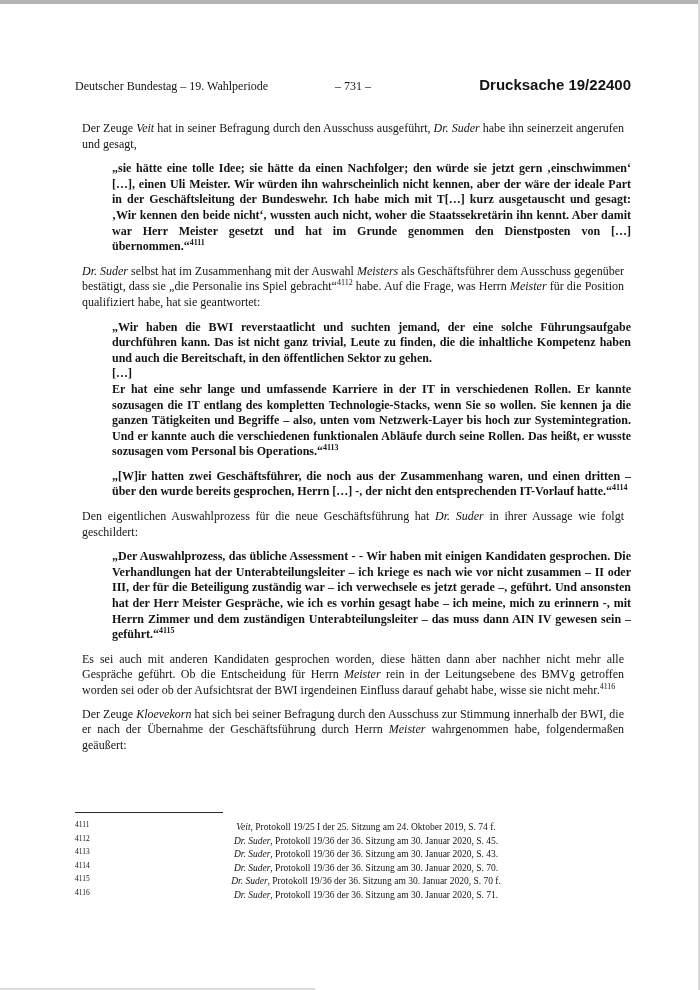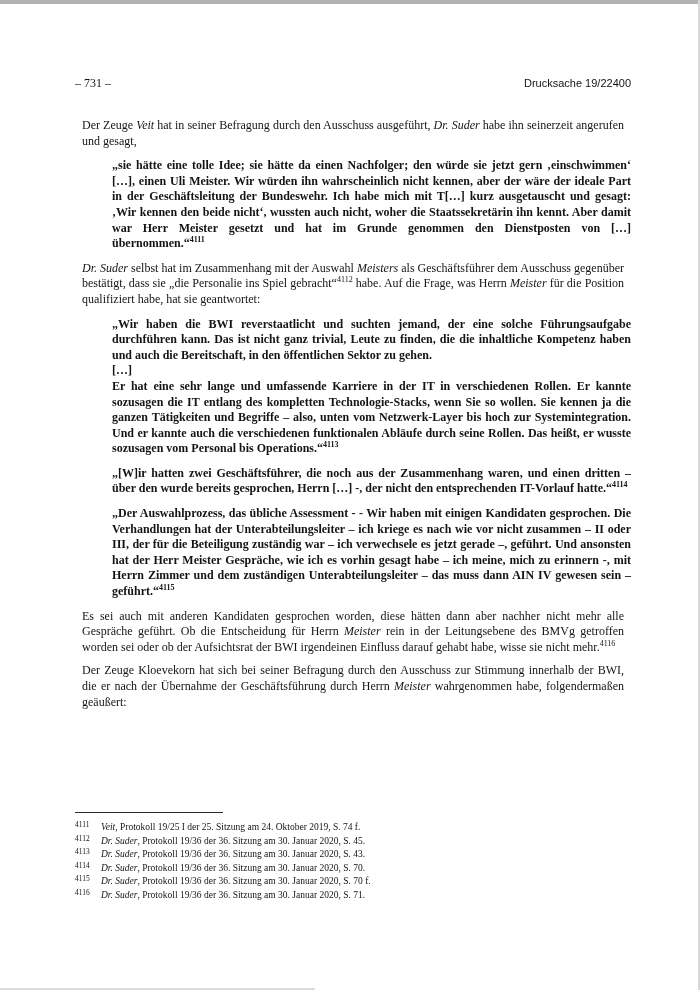--- a/index.html
+++ b/index.html
@@ -22,21 +22,21 @@
     align-items:baseline;
     margin-top:76px;
     font-size:12px;
     white-space:nowrap;
   }
   .h-left   { flex:1 1 0; text-align:left; }
   .h-center { flex:0 0 auto; }
   .h-right  {
     flex:1 1 0; text-align:right;
     font-family:"Liberation Sans", sans-serif;
-    font-weight:normal; font-size:11px;
+    font-weight:bold; font-size:15px;
   }
 
   main {
     margin-top:27px;
     font-size:12px;
     line-height:15.6px;
     text-align:justify;
     hyphens:auto; -webkit-hyphens:auto;
   }
   .para  { margin:8px 7px; }
@@ -46,32 +46,33 @@
 
   .footnotes {
     position:absolute;
     top:812px; left:0; right:0;
     font-size:9.5px;
     line-height:13.6px;
   }
   .fn-rule { width:148px; border-top:1px solid #2a2a2a; margin-bottom:8px; }
   .fn-row  { display:flex; align-items:baseline; }
   .fn-num  { flex:0 0 26px; width:26px; font-size:7.5px; position:relative; top:-3px; }
-  .fn-text { flex:1; }
+  .fn-text { flex:1;text-align:center; }
 </style>
 </head>
 <body>
 
 <div class="scan-top"></div>
 <div class="scan-right"></div>
 <div class="scan-bottom"></div>
 
 <div class="sheet">
 
   <header>
+    <span class="h-left">Deutscher Bundestag – 19. Wahlperiode</span>
     <span class="h-center">– 731 –</span>
     <span class="h-right">Drucksache 19/22400</span>
   </header>
 
   <main>
     <p class="para"><span>Der Zeuge </span><span style="font-style: italic;">Veit</span><span> hat in seiner Befragung durch den Ausschuss ausgeführt, </span><span style="font-style: italic;">Dr. Suder</span><span> habe ihn seinerzeit angerufen und gesagt,</span></p>
 
     <div class="quote">
       <p><span>„sie hätte eine tolle Idee; sie hätte da einen Nachfolger; den würde sie jetzt gern ‚einschwimmen‘ […], einen Uli Meister. Wir würden ihn wahrscheinlich nicht kennen, aber der wäre der ideale Part in der Geschäftsleitung der Bundeswehr. Ich habe mich mit T[…] kurz ausgetauscht und gesagt: ‚Wir kennen den beide nicht‘, wussten auch nicht, woher die Staatssekretärin ihn kennt. Aber damit war Herr Meister gesetzt und hat im Grunde genommen den Dienstposten von […] übernommen.“</span><sup>4111</sup></p>
     </div>
@@ -82,28 +83,29 @@
       <p><span>„Wir haben die BWI reverstaatlicht und suchten jemand, der eine solche Führungsaufgabe durchführen kann. Das ist nicht ganz trivial, Leute zu finden, die die inhaltliche Kompetenz haben und auch die Bereitschaft, in den öffentlichen Sektor zu gehen.</span></p>
       <p><span>[…]</span></p>
       <p><span>Er hat eine sehr lange und umfassende Karriere in der IT in verschiedenen Rollen. Er kannte sozusagen die IT entlang des kompletten Technologie-Stacks, wenn Sie so wollen. Sie kennen ja die ganzen Tätigkeiten und Begriffe – also, unten vom Netzwerk-Layer bis hoch zur Systemintegration. Und er kannte auch die verschiedenen funktionalen Abläufe durch seine Rollen. Das heißt, er wusste sozusagen vom Personal bis Operations.“</span><sup>4113</sup></p>
     </div>
 
 
     <div class="quote">
       <p><span>„[W]ir hatten zwei Geschäftsführer, die noch aus der Zusammenhang waren, und einen dritten – über den wurde bereits gesprochen, Herrn […] -, der nicht den entsprechenden IT-Vorlauf hatte.“</span><sup>4114</sup></p>
     </div>
 
+    <p class="para"><span>Den eigentlichen Auswahlprozess für die neue Geschäftsführung hat </span><span style="font-style: italic;">Dr. Suder</span><span> in ihrer Aussage wie folgt geschildert:</span></p>
 
     <div class="quote">
       <p><span>„Der Auswahlprozess, das übliche Assessment - - Wir haben mit einigen Kandidaten gesprochen. Die Verhandlungen hat der Unterabteilungsleiter – ich kriege es nach wie vor nicht zusammen – II oder III, der für die Beteiligung zuständig war – ich verwechsele es jetzt gerade –, geführt. Und ansonsten hat der Herr Meister Gespräche, wie ich es vorhin gesagt habe – ich meine, mich zu erinnern -, mit Herrn Zimmer und dem zuständigen Unterabteilungsleiter – das muss dann AIN IV gewesen sein – geführt.“</span><sup>4115</sup></p>
     </div>
 
     <p class="para"><span>Es sei auch mit anderen Kandidaten gesprochen worden, diese hätten dann aber nachher nicht mehr alle Gespräche geführt. Ob die Entscheidung für Herrn </span><span style="font-style: italic;">Meister</span><span> rein in der Leitungsebene des BMVg getroffen worden sei oder ob der Aufsichtsrat der BWI irgendeinen Einfluss darauf gehabt habe, wisse sie nicht mehr.</span><sup>4116</sup></p>
 
-    <p class="para"><span>Der Zeuge </span><span style="">Kloevekorn</span><span> hat sich bei seiner Befragung durch den Ausschuss zur Stimmung innerhalb der BWI, die er nach der Übernahme der Geschäftsführung durch Herrn </span><span style="font-style: italic;">Meister</span><span> wahrgenommen habe, folgendermaßen geäußert:</span></p>
+    <p class="para"><span>Der Zeuge </span><span style="font-style: italic;">Kloevekorn</span><span> hat sich bei seiner Befragung durch den Ausschuss zur Stimmung innerhalb der BWI, die er nach der Übernahme der Geschäftsführung durch Herrn </span><span style="font-style: italic;">Meister</span><span> wahrgenommen habe, folgendermaßen geäußert:</span></p>
   </main>
 
   <footer class="footnotes">
     <div class="fn-rule"></div>
 
     <div class="fn-row">
       <span class="fn-num">4111</span>
       <span class="fn-text"><span style="font-style: italic;">Veit</span><span>, Protokoll 19/25 I der 25. Sitzung am 24. Oktober 2019, S. 74 f.</span></span>
     </div>
     <div class="fn-row">

